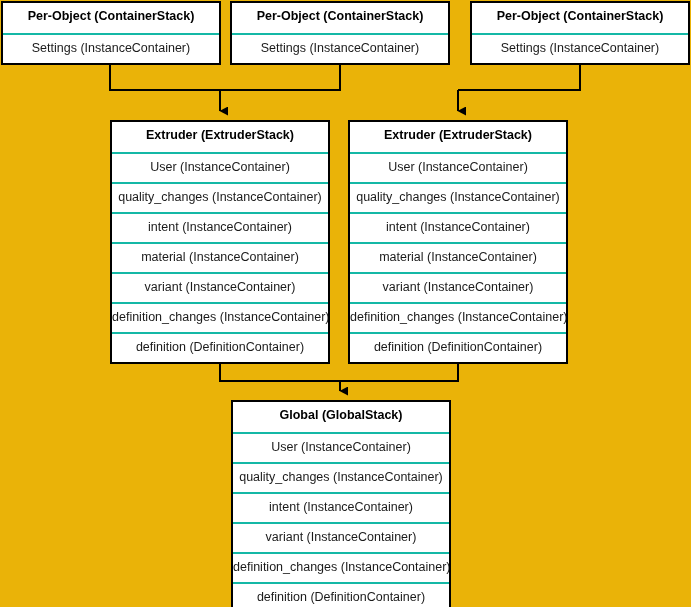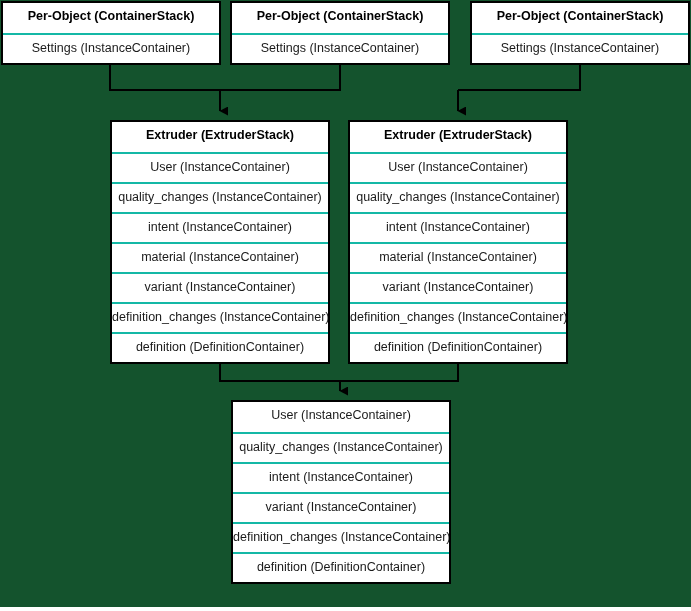--- a/index.html
+++ b/index.html
@@ -9,21 +9,21 @@
     background: #ffffff;
   }
   body {
     font-family: "Liberation Sans", sans-serif;
     -webkit-font-smoothing: antialiased;
   }
   #diagram-canvas {
     position: relative;
     width: 691px;
     height: 607px;
-    background: #14532d;
+    background: #eab308;
     overflow: hidden;
   }
   #connector-layer {
     position: absolute;
     left: 0;
     top: 0;
     width: 691px;
     height: 611px;
     pointer-events: none;
   }
@@ -124,20 +124,21 @@
     <div class="stack-row">User (InstanceContainer)</div>
     <div class="stack-row">quality_changes (InstanceContainer)</div>
     <div class="stack-row">intent (InstanceContainer)</div>
     <div class="stack-row">material (InstanceContainer)</div>
     <div class="stack-row">variant (InstanceContainer)</div>
     <div class="stack-row">definition_changes (InstanceContainer)</div>
     <div class="stack-row">definition (DefinitionContainer)</div>
   </div>
 
   <div class="stack-box" style="left:231px; top:400px; width:220px;">
+    <div class="stack-row header-row">Global (GlobalStack)</div>
     <div class="stack-row">User (InstanceContainer)</div>
     <div class="stack-row">quality_changes (InstanceContainer)</div>
     <div class="stack-row">intent (InstanceContainer)</div>
     <div class="stack-row">variant (InstanceContainer)</div>
     <div class="stack-row">definition_changes (InstanceContainer)</div>
     <div class="stack-row">definition (DefinitionContainer)</div>
   </div>
 
 </div>
 

